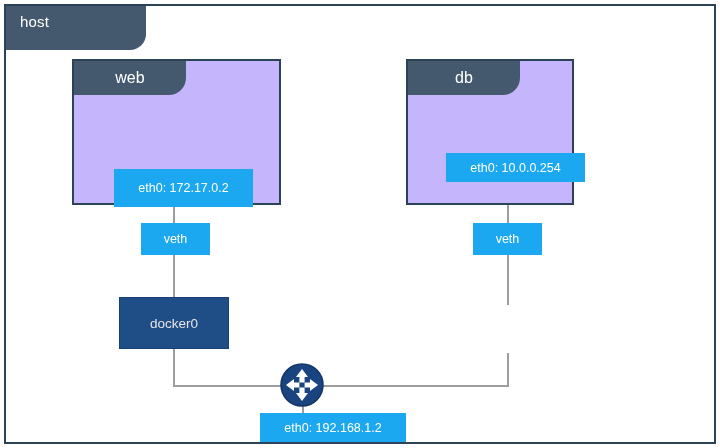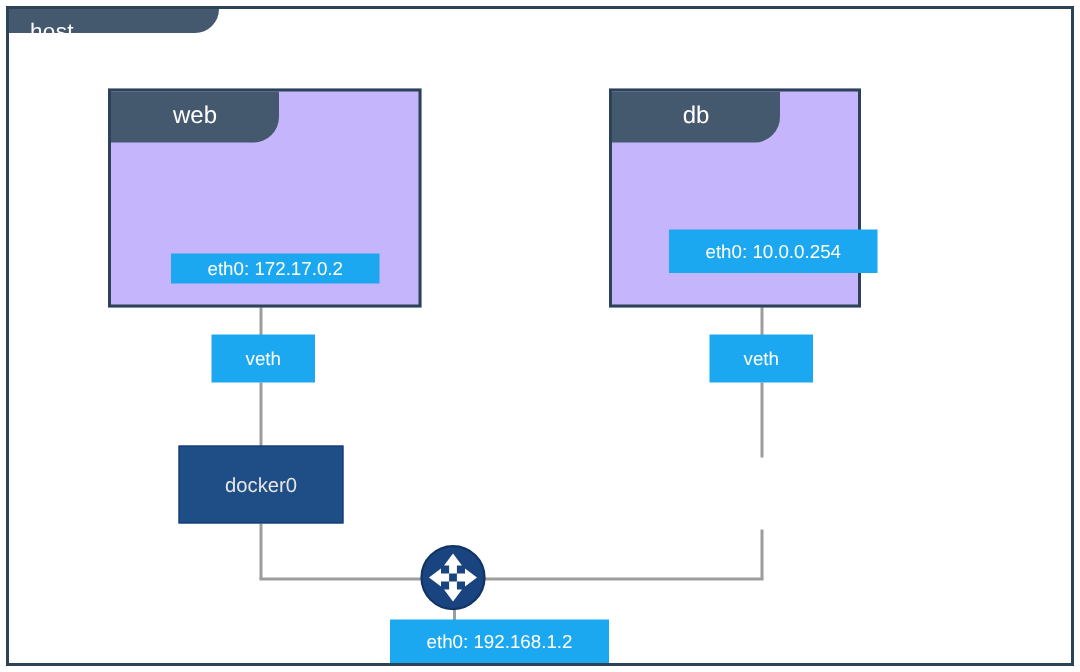--- a/index.html
+++ b/index.html
@@ -27,21 +27,21 @@
     height: 440px;
     box-sizing: border-box;
     border: 2px solid #2c4257;
     background: #ffffff;
   }
   .host-tab {
     position: absolute;
     left: 0px;
     top: 0px;
     width: 140px;
-    height: 16px;
+    height: 44px;
     background: #44596e;
     border-bottom-right-radius: 16px;
     color: #ffffff;
     font-size: 15px;
     line-height: 32px;
     padding-left: 14px;
     box-sizing: border-box;
     letter-spacing: 0.2px;
   }
 
@@ -139,21 +139,21 @@
     <div class="edge-v" style="left:501px; top:249px; height:50px;"></div>
 
     <div class="edge-v" style="left:501px; top:347px; height:33px;"></div>
 
     <div class="edge-h" style="left:167px; top:379px; width:336px;"></div>
 
     <div class="edge-v" style="left:296px; top:379px; height:30px;"></div>
 
     <div class="container-box" style="left:66px; top:53px; width:209px; height:146px;">
       <div class="container-tab" style="width:112px;">web</div>
-      <div class="node-light" style="left:40px; top:108px; width:139px; height:20px;">eth0: 172.17.0.2</div>
+      <div class="node-light" style="left:40px; top:108px; width:139px; height:38px;">eth0: 172.17.0.2</div>
     </div>
 
     <div class="container-box" style="left:400px; top:53px; width:168px; height:146px;">
       <div class="container-tab" style="width:112px;">db</div>
       <div class="node-light" style="left:38px; top:92px; width:139px; height:29px;">eth0: 10.0.0.254</div>
     </div>
 
     <div class="node-light" style="left:135px; top:217px; width:69px; height:32px;">veth</div>
     <div class="node-light" style="left:467px; top:217px; width:69px; height:32px;">veth</div>
 

